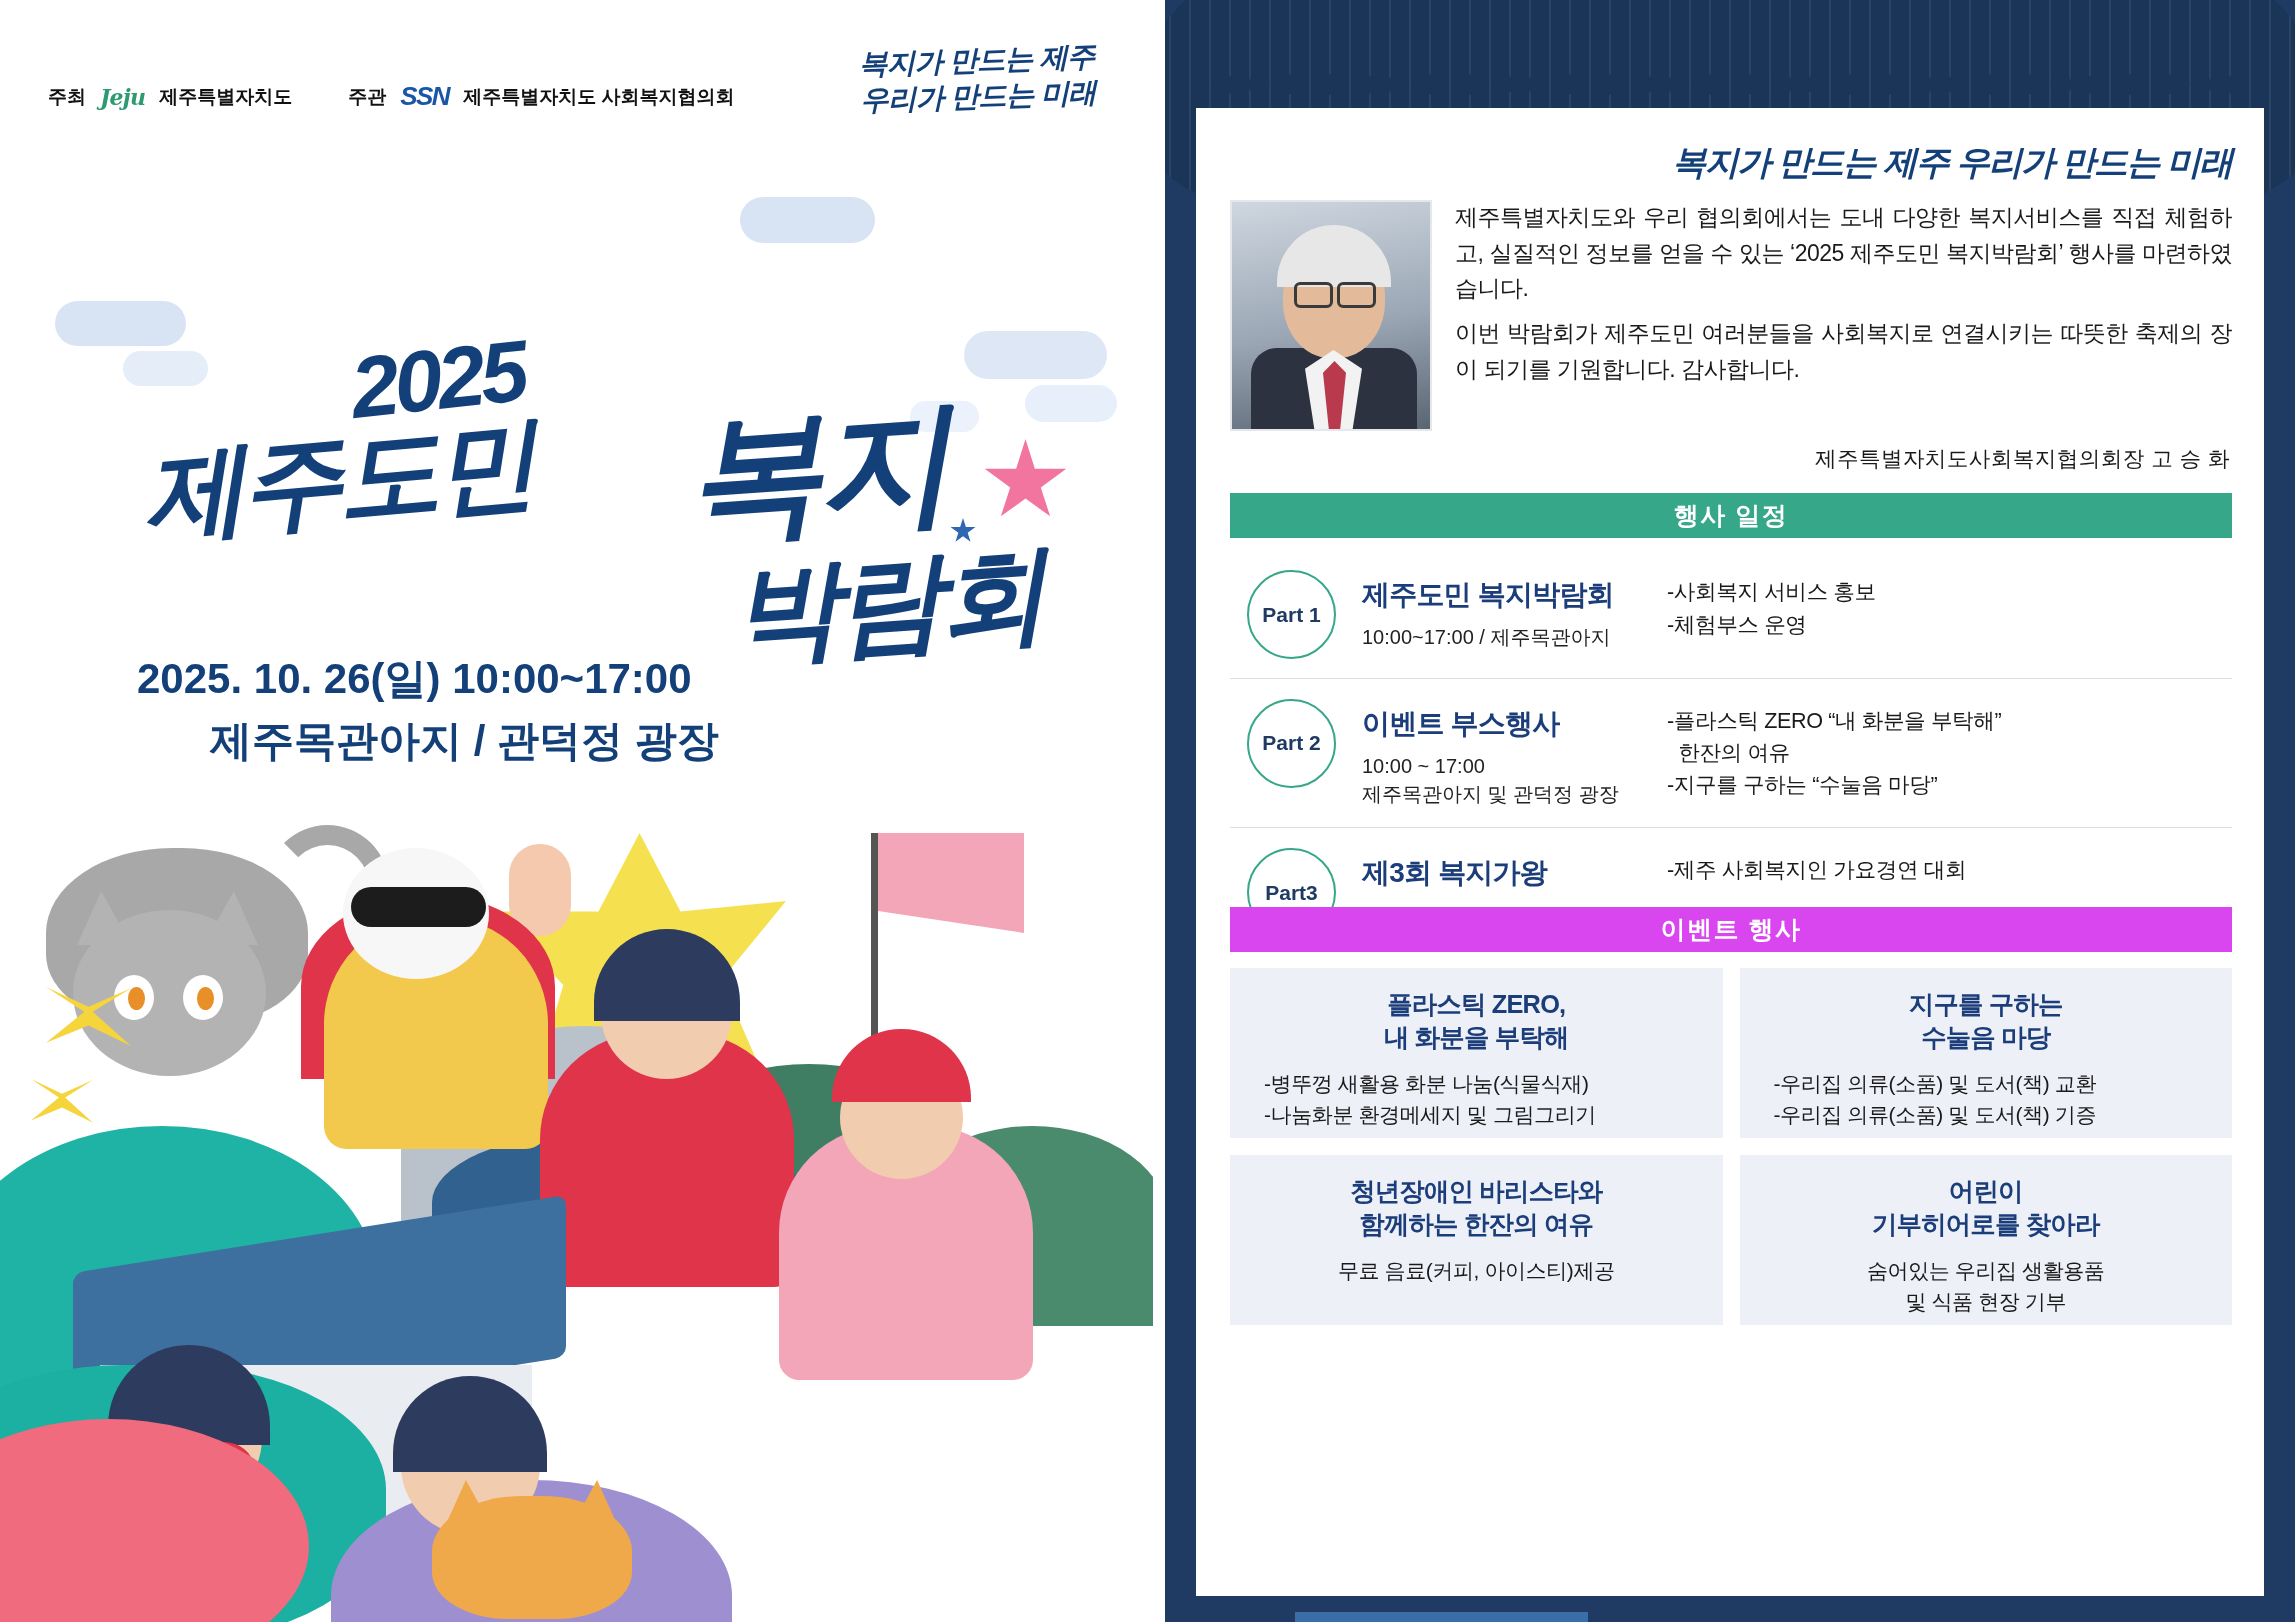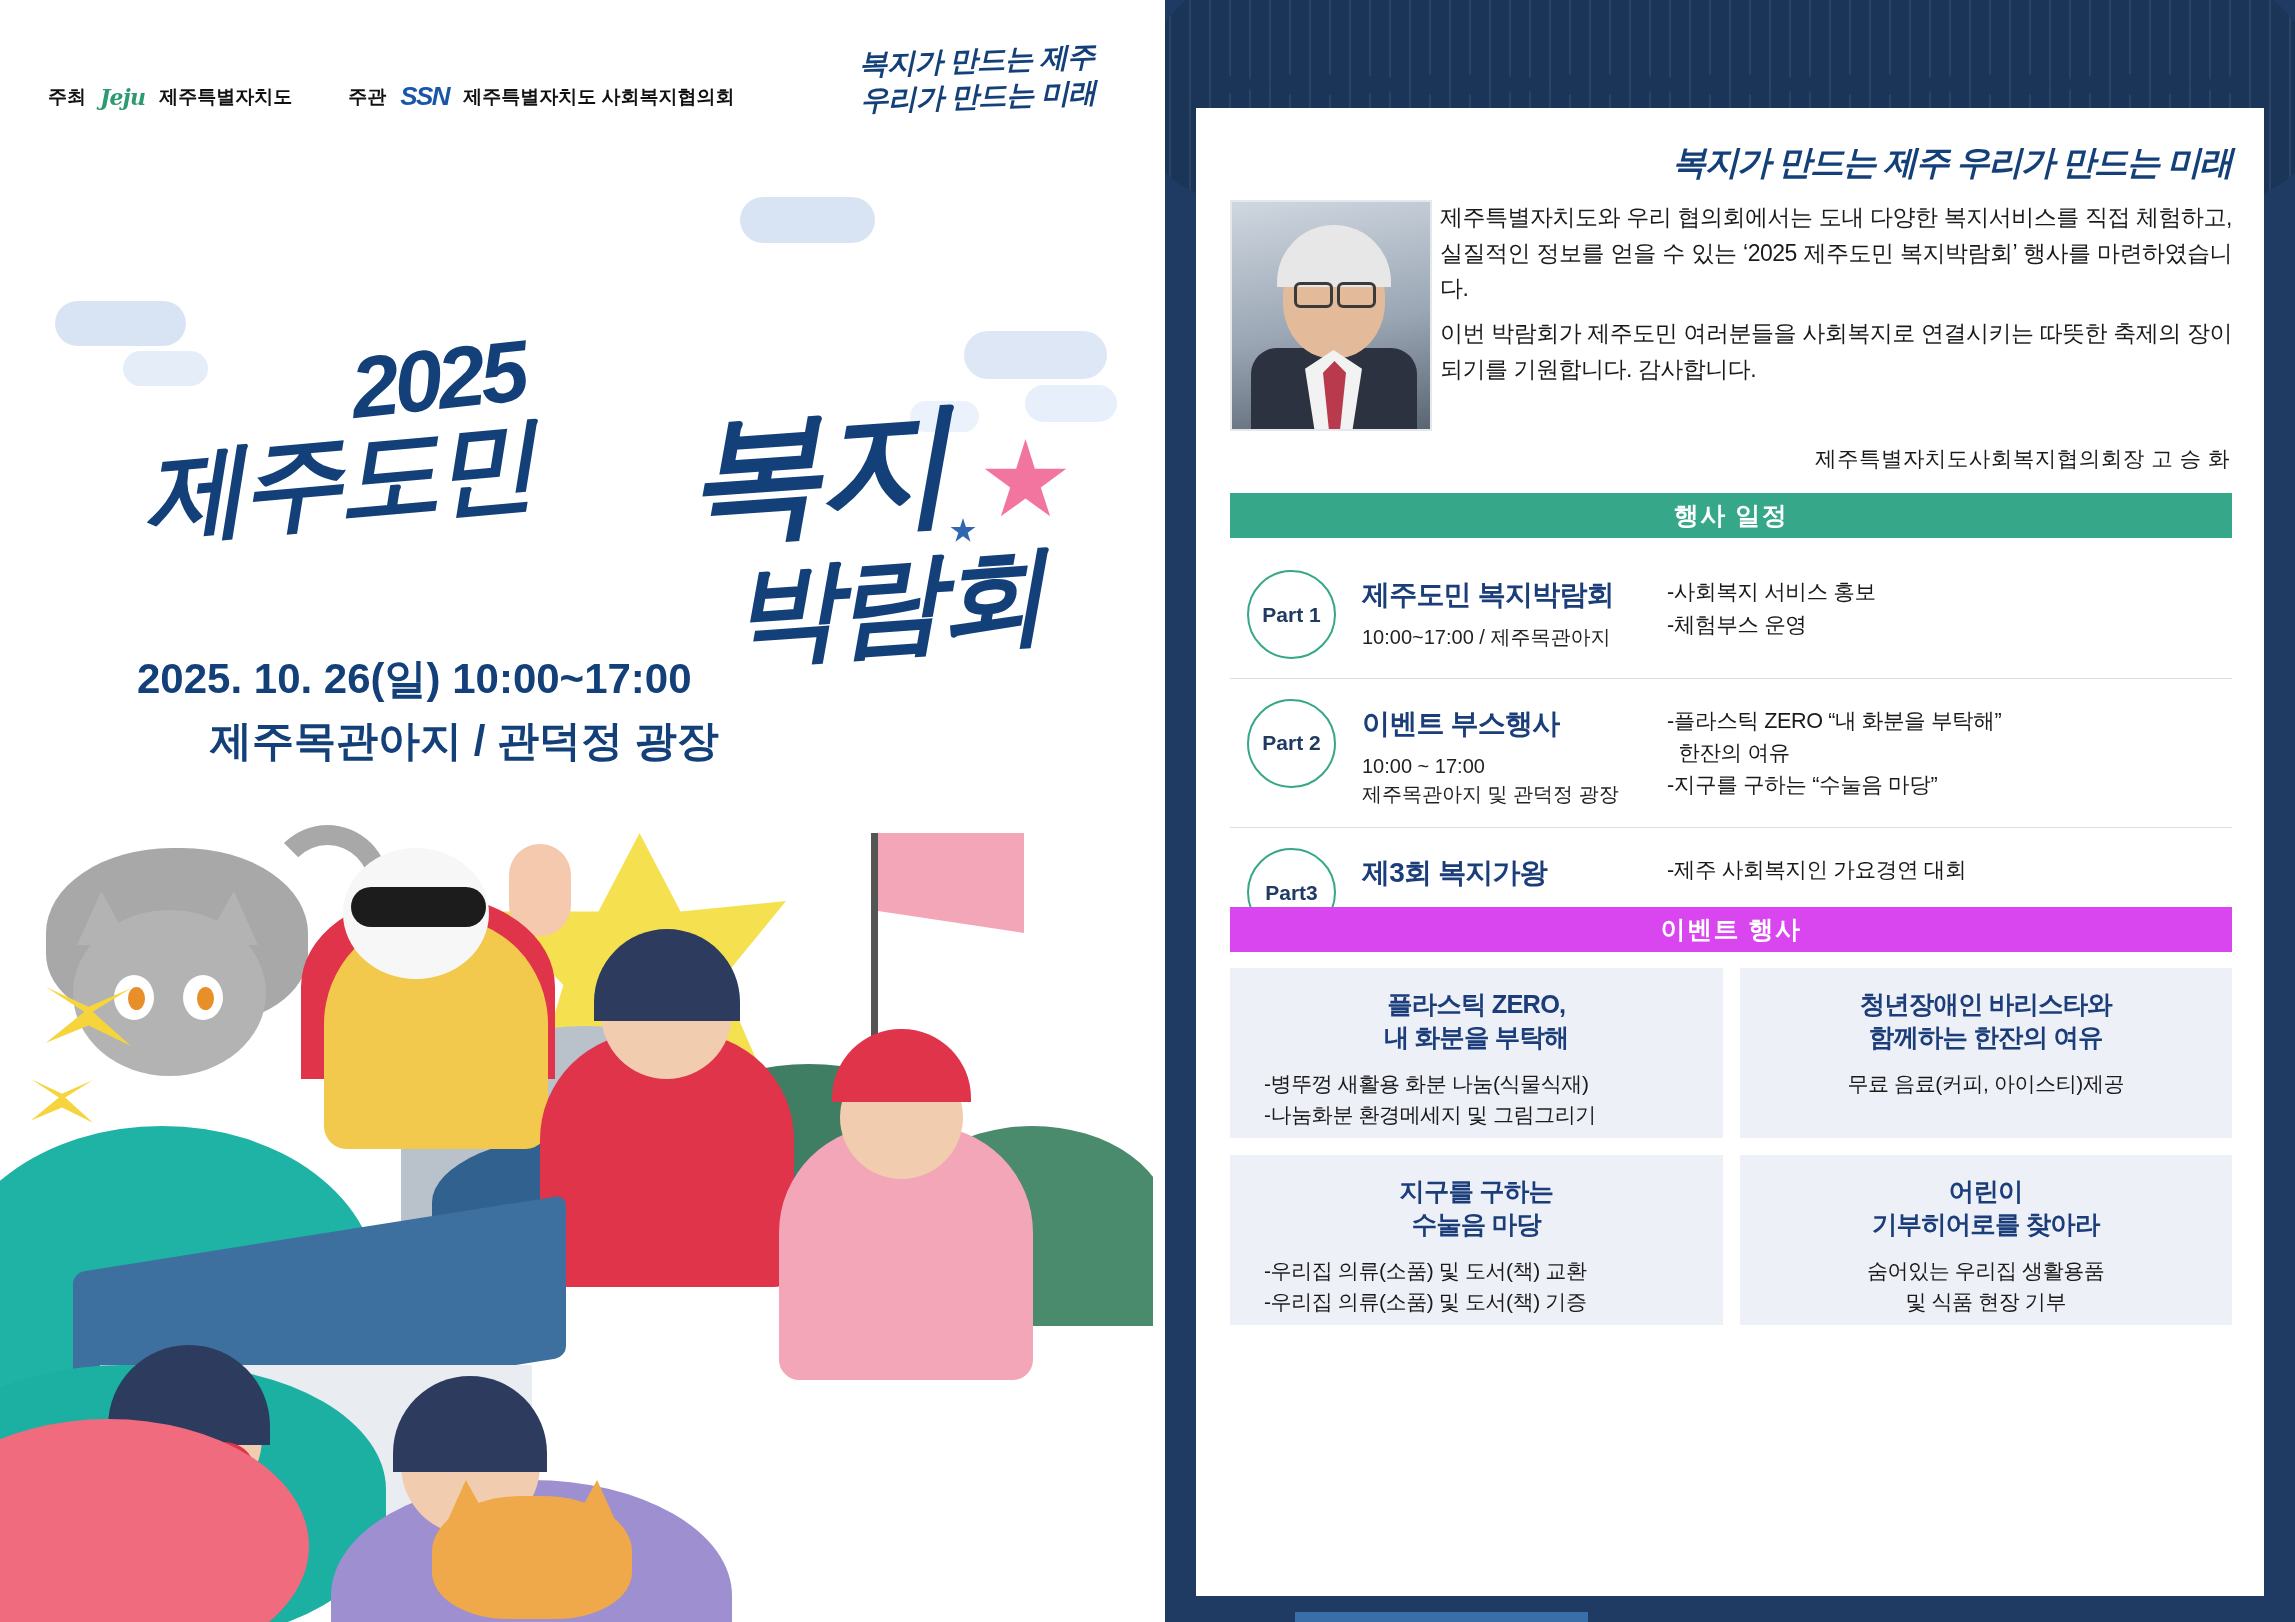--- a/index.html
+++ b/index.html
@@ -377,21 +377,21 @@
     font-size: 34px;
     letter-spacing: -1.5px;
     white-space: nowrap;
   }
 
   .greeting {
     position: absolute;
     left: 34px; top: 92px;
     width: 1002px;
     display: flex;
-    gap: 8px;
+    gap: 23px;
   }
   .portrait {
     flex: 0 0 auto;
     width: 202px; height: 231px;
     background: linear-gradient(170deg,#cfd7e0 0%, #9aa6b4 55%, #5a6572 100%);
     border: 2.3px solid #e4e7eb;
     position: relative;
     overflow: hidden;
   }
   .p-face { position:absolute; left:51px; top:34px; width:102px; height:122px; background:#e3bb9a; border-radius:50% 50% 46% 46%; }
@@ -703,29 +703,29 @@
       <div class="section-bar bar-blue">이벤트 행사</div>
 
       <div id="events">
         <div class="ev-card">
           <div class="ev-title" style="white-space: pre-line;">플라스틱 ZERO,
 내 화분을 부탁해</div>
           <div class="ev-body left" style="white-space: pre-line;">-병뚜껑 새활용 화분 나눔(식물식재)
 -나눔화분 환경메세지 및 그림그리기</div>
         </div>
         <div class="ev-card">
-          <div class="ev-title" style="white-space: pre-line;">청년장애인 바리스타와
-함께하는 한잔의 여유</div>
-          <div class="ev-body" style="white-space: pre-line;">무료 음료(커피, 아이스티)제공</div>
-        </div>
-        <div class="ev-card">
           <div class="ev-title" style="white-space: pre-line;">지구를 구하는
 수눌음 마당</div>
           <div class="ev-body left" style="white-space: pre-line;">-우리집 의류(소품) 및 도서(책) 교환
 -우리집 의류(소품) 및 도서(책) 기증</div>
+        </div>
+        <div class="ev-card">
+          <div class="ev-title" style="white-space: pre-line;">청년장애인 바리스타와
+함께하는 한잔의 여유</div>
+          <div class="ev-body" style="white-space: pre-line;">무료 음료(커피, 아이스티)제공</div>
         </div>
         <div class="ev-card">
           <div class="ev-title" style="white-space: pre-line;">어린이
 기부히어로를 찾아라</div>
           <div class="ev-body" style="white-space: pre-line;">숨어있는 우리집 생활용품
 및 식품 현장 기부</div>
         </div>
       </div>
 
     </div>

